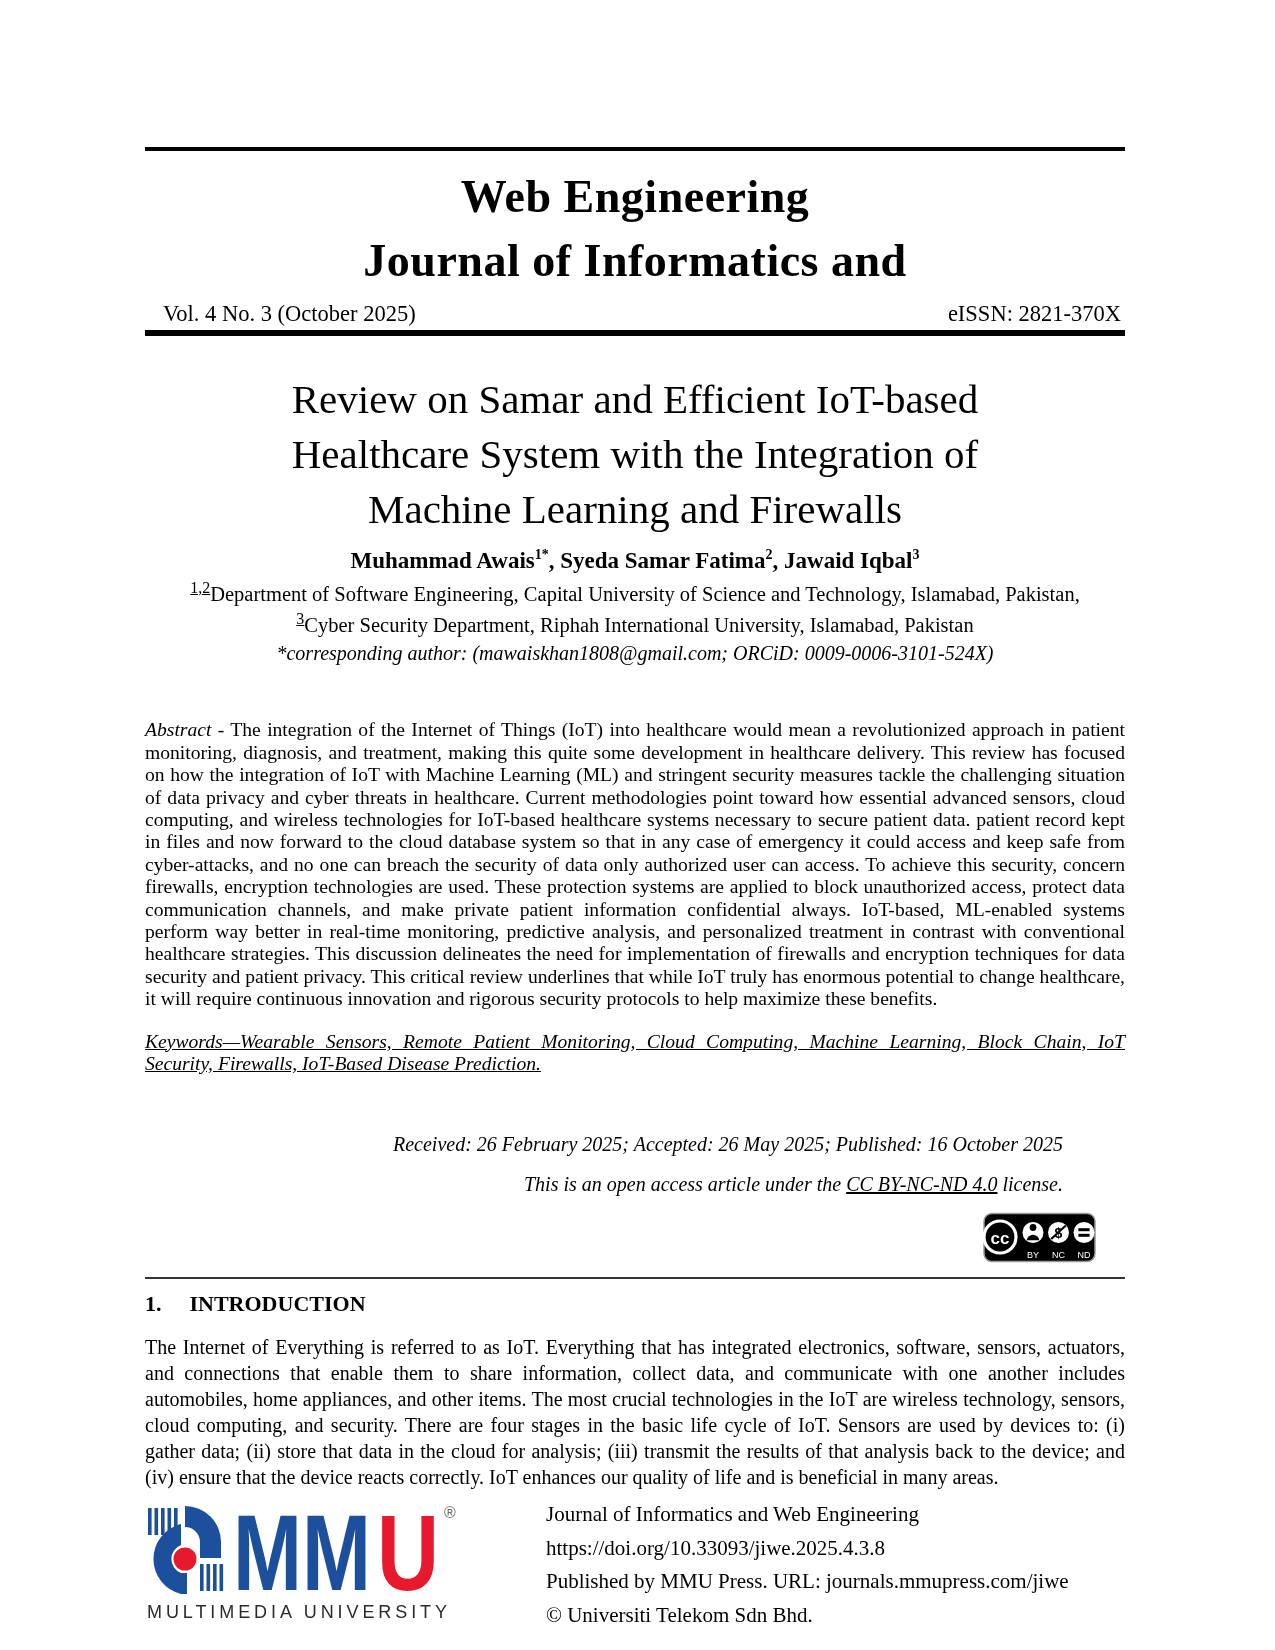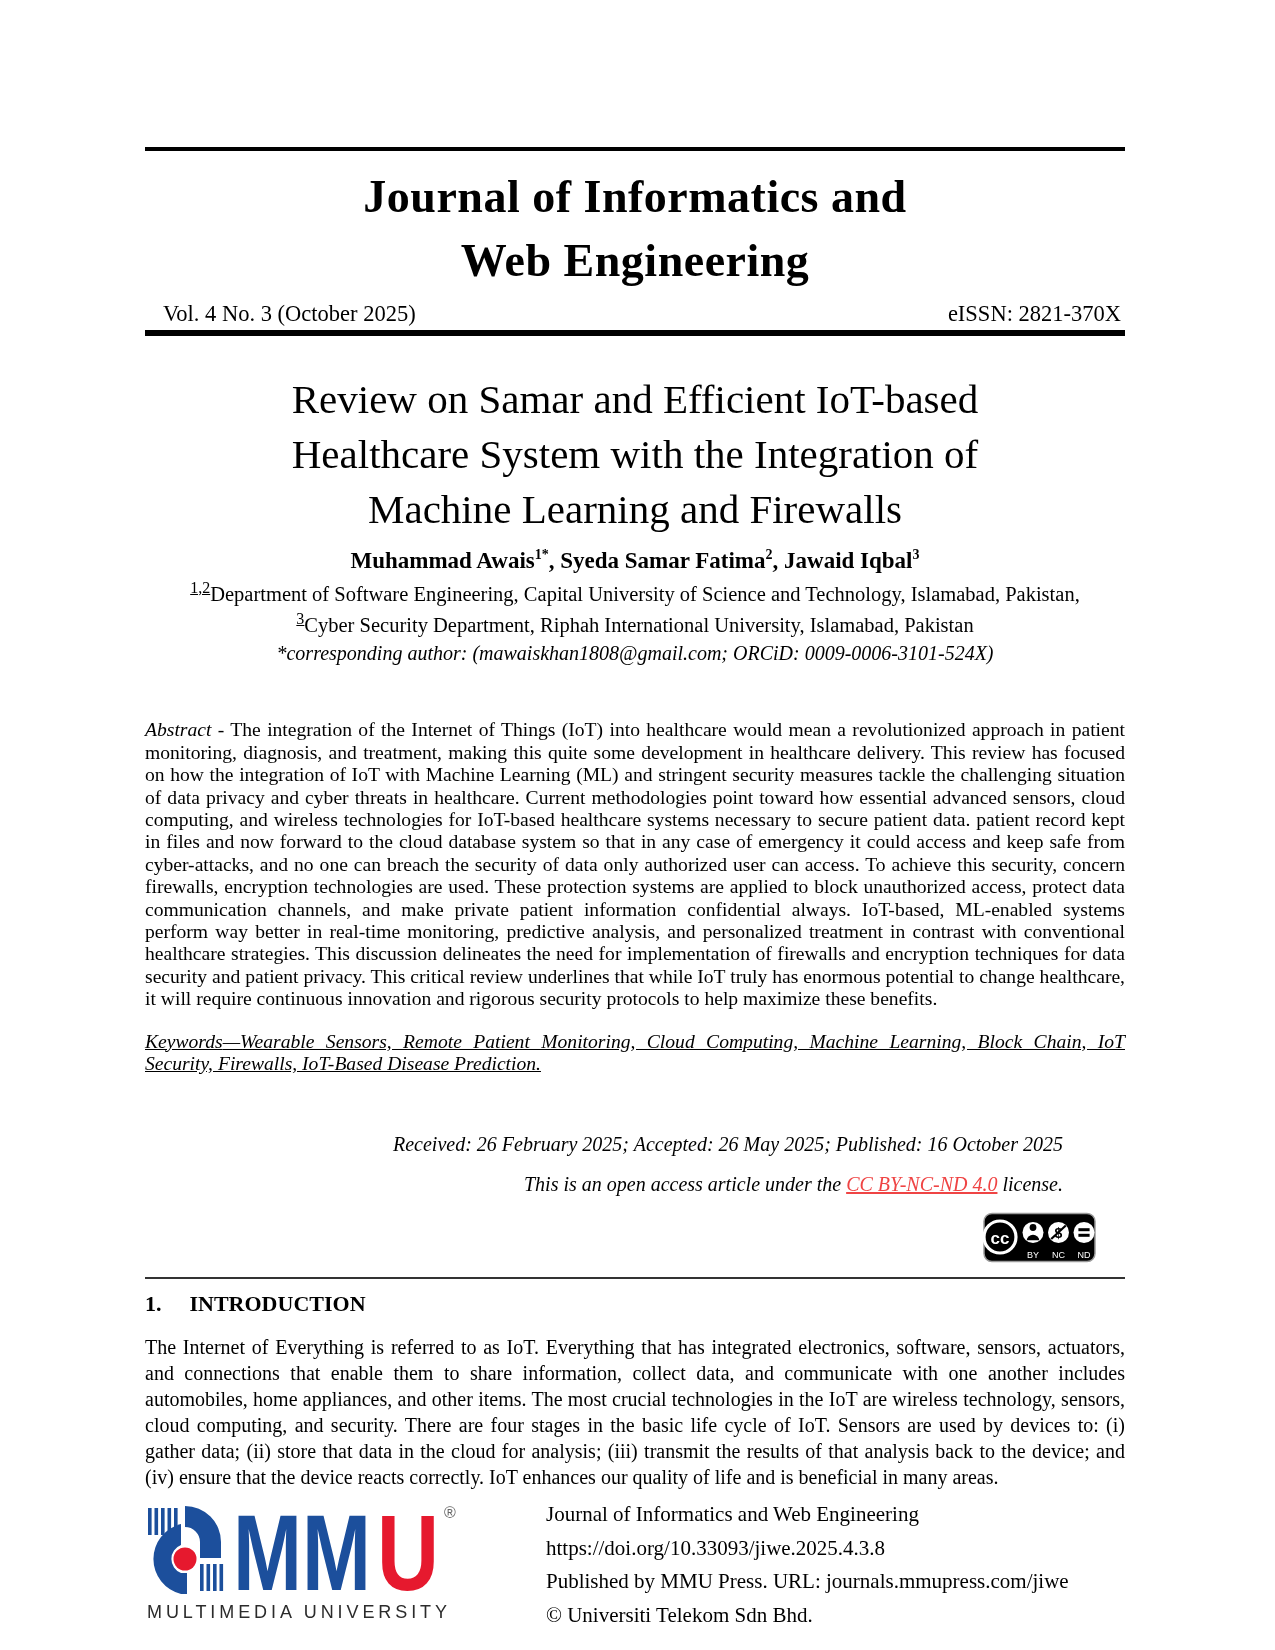--- a/index.html
+++ b/index.html
@@ -29,21 +29,21 @@
 
   
   .abstract { margin: 54px 0 0; text-align: justify; font-size: 19.6px; line-height: 22.4px; }
   .abstract .label { font-style: italic; }
   .keywords { margin: 20px 0 0; text-align: justify; font-size: 19.6px; line-height: 22.4px; font-style: italic; text-decoration: underline; }
 
   
   .meta-right { margin-top: 58px; text-align: right; font-style: italic; font-size: 20px; padding-right: 62px; }
   .meta-right p { margin: 0; }
   .meta-right .license { margin-top: 17px; }
-  .license-link { color: #ef4444; text-decoration: underline; cursor: pointer; }
+  .license-link { color: #000000; text-decoration: underline; cursor: pointer; }
   .badge-row { display: flex; justify-content: flex-end; padding-right: 28px; margin-top: 16px; }
   .cc-badge { width: 124px; height: 52px; cursor: pointer; }
 
   
   .section-rule { margin-top: 13px; border-top: 2px solid #333; }
   .section-heading { margin: 12px 0 0; font-size: 22px; font-weight: bold; }
   .section-heading .num { margin-right: 28px; }
   .body-par { margin: 17px 0 0; text-align: justify; font-size: 20px; line-height: 26px; }
 
   
@@ -52,22 +52,22 @@
   .pub-info { margin-left: 89px; font-size: 21px; }
   .pub-info p { margin: 0 0 8.5px; }
 </style>
 </head>
 <body>
 
 <div class="page">
 
   <div class="top-rule"></div>
   <h1 class="journal-name">
+    <span>Web Engineering</span>
     <span>Journal of Informatics and</span>
-    <span>Web Engineering</span>
   </h1>
   <div class="vol-row">
     <span>Vol. 4 No. 3 (October 2025)</span>
     <span>eISSN: 2821-370X</span>
   </div>
   <div class="double-rule"></div>
 
   <h2 class="article-title">
     <span>Review on Samar and Efficient IoT-based</span>
     <span>Healthcare System with the Integration of</span>

